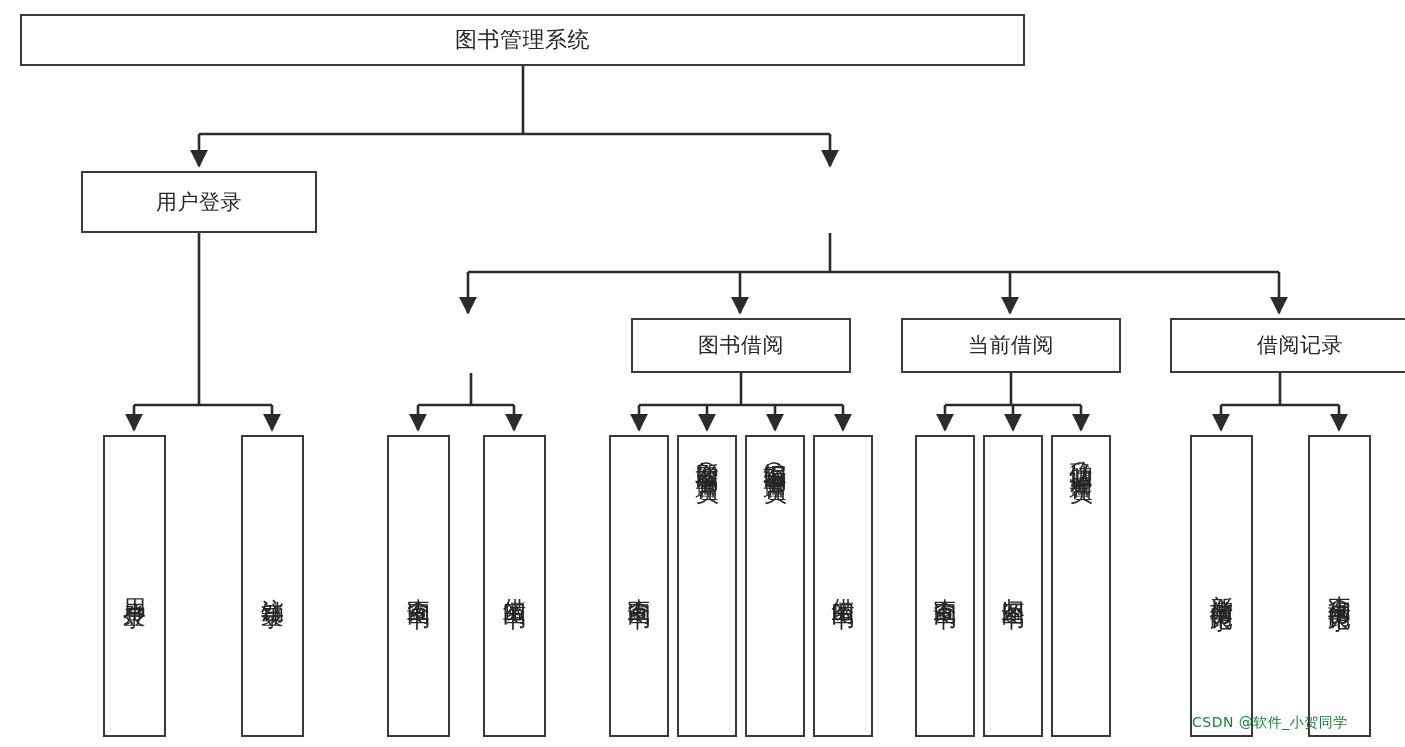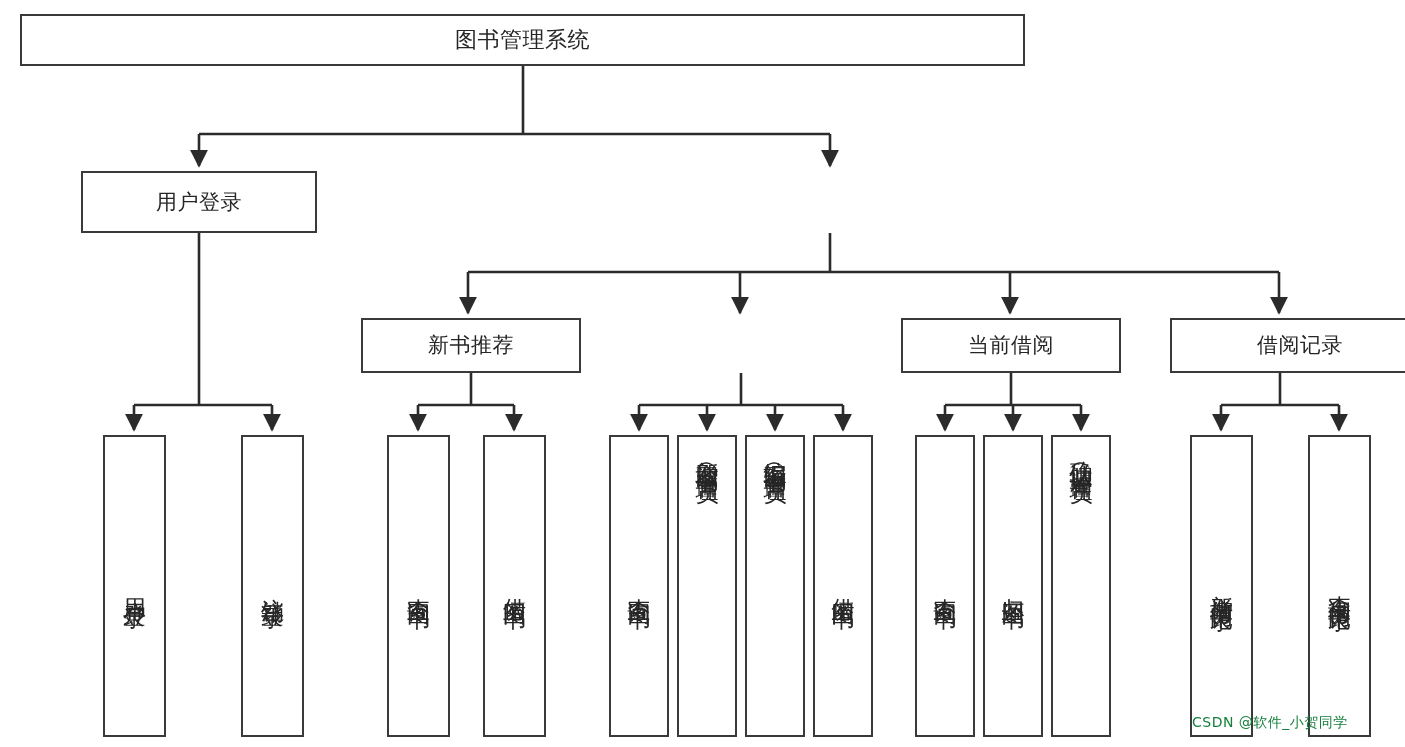--- a/index.html
+++ b/index.html
@@ -132,22 +132,22 @@
   </svg>
 
   <div class="node h root" style="left:20px; top:14px; width:1005px; height:52px;">
     <span class="label">图书管理系统</span>
   </div>
 
   <div class="node h" style="left:81px; top:171px; width:236px; height:62px;">
     <span class="label">用户登录</span>
   </div>
 
-  <div class="node h" style="left:361px; top:318px; width:220px; height:55px;">
-    <span class="label">新书推荐</span>
+  <div class="node h" style="left:631px; top:318px; width:220px; height:55px;">
+    <span class="label">图书借阅</span>
   </div>
   <div class="node h" style="left:901px; top:318px; width:220px; height:55px;">
     <span class="label">当前借阅</span>
   </div>
   <div class="node h" style="left:1170px; top:318px; width:260px; height:55px;">
     <span class="label">借阅记录</span>
   </div>
 
   <div class="node v tall-pad" style="left:103px; top:435px; width:63px; height:302px;">
     <span class="label">用户登录</span>

